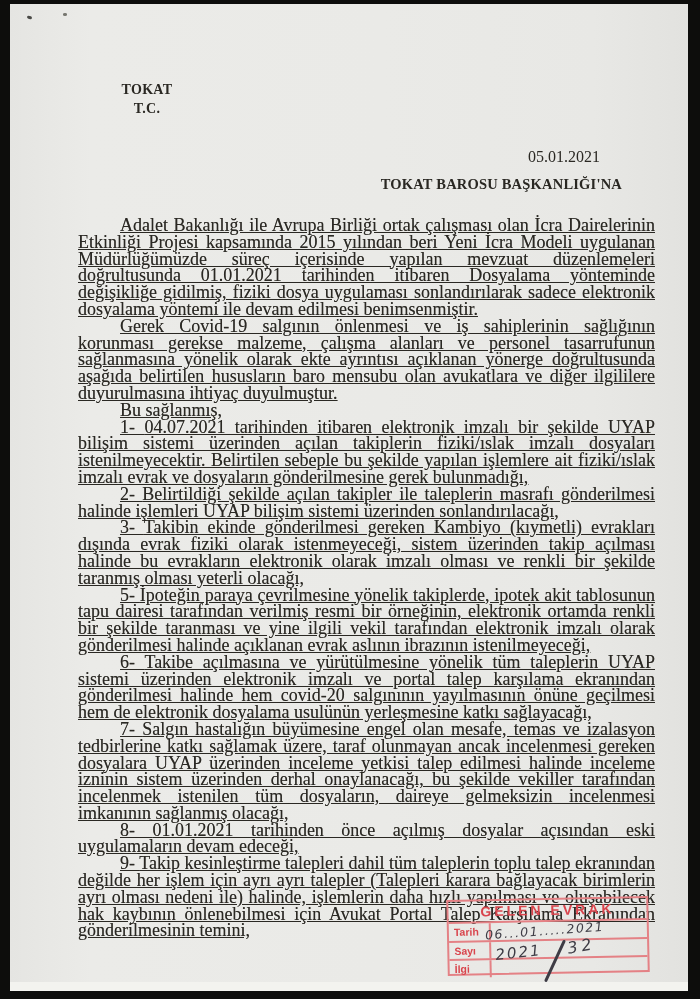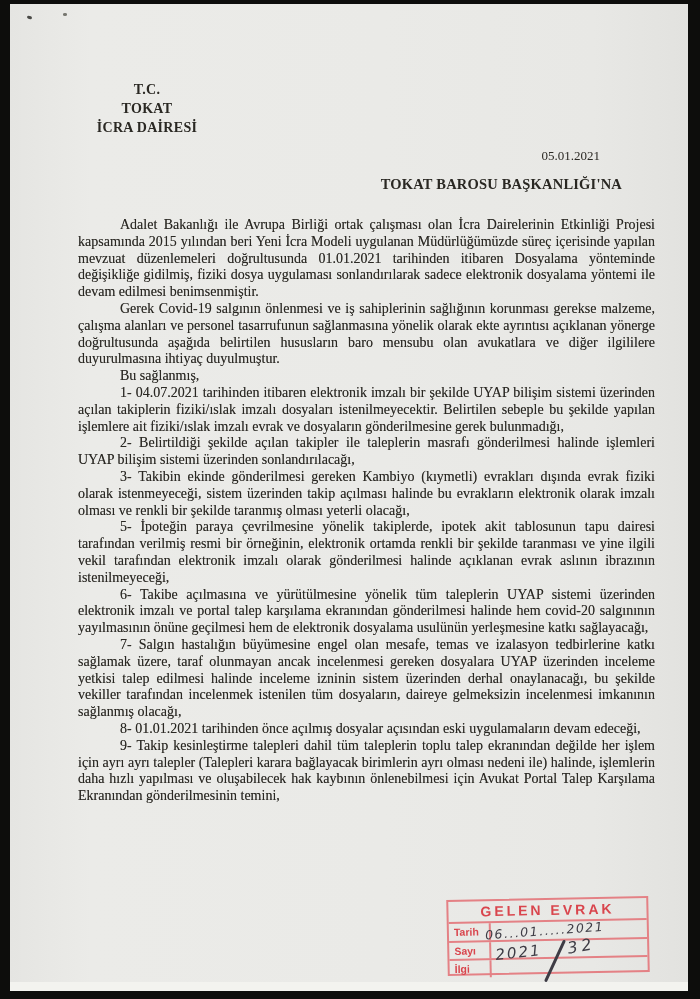--- a/index.html
+++ b/index.html
@@ -18,32 +18,33 @@
   }
   .speck{position:absolute;background:#4a4a46;border-radius:45%;}
   .s1{left:17px;top:12px;width:5px;height:3px;transform:rotate(15deg);}
   .s2{left:53px;top:9px;width:4px;height:3px;background:#76766f;}
 
   .letterhead{position:absolute;left:42px;top:76px;width:190px;text-align:center;}
   .lh-line{font-weight:bold;font-size:14px;line-height:19px;letter-spacing:0.3px;}
   .ref-line{font-size:13.5px;margin-top:2px;white-space:pre;}
   .ref-label{font-weight:bold;}
 
-  .date{position:absolute;right:88px;top:144px;font-size:13px;font-family:Liberation Serif, serif;}
+  .date{position:absolute;right:88px;top:144px;font-size:16px;font-family:Liberation Serif, serif;}
 
   .doc-title{
     position:absolute;left:0;top:172px;width:612px;text-align:right;
     font-weight:bold;font-size:14.5px;letter-spacing:0.2px;
   }
 
   .body{
     position:absolute;left:68px;top:213px;width:577px;
-    font-size:14px;line-height:16.8px;text-align:justify;
+    font-size:18px;line-height:16.8px;text-align:justify;
     filter:blur(0.22px);
     text-shadow:0 0 0.5px rgba(42,40,35,.5);
+    text-decoration:underline;
   }
   .para{margin:0;text-indent:42px;}
 
   .stamp{
     position:absolute;left:437px;top:894px;width:202px;height:76px;
     border:2px solid var(--stamp-red-light,#e48185);
     transform:rotate(-1.2deg);
     font-family:"Liberation Sans", sans-serif;
     box-sizing:border-box;
   }
@@ -76,23 +77,22 @@
 <body>
 
 <div class="scan">
   <div class="paper">
 
     <div class="speck s1"></div>
     <div class="speck s2"></div>
 
     <div class="letterhead">
       <div>
+          <div class="lh-line">TOKAT</div>
           <div class="lh-line">T.C.</div>
-          <div class="lh-line">TOKAT</div>
-          <div class="lh-line">İCRA DAİRESİ</div>
         </div>
     </div>
 
     <div class="date">05.01.2021</div>
 
     <div class="doc-title">TOKAT BAROSU BAŞKANLIĞI'NA</div>
 
     <div class="body">
       <div>
           <p class="para">Adalet Bakanlığı ile Avrupa Birliği ortak çalışması olan İcra Dairelerinin Etkinliği Projesi kapsamında 2015 yılından beri Yeni İcra Modeli uygulanan Müdürlüğümüzde süreç içerisinde yapılan mevzuat düzenlemeleri doğrultusunda 01.01.2021 tarihinden itibaren Dosyalama yönteminde değişikliğe gidilmiş, fiziki dosya uygulaması sonlandırılarak sadece elektronik dosyalama yöntemi ile devam edilmesi benimsenmiştir.</p>

